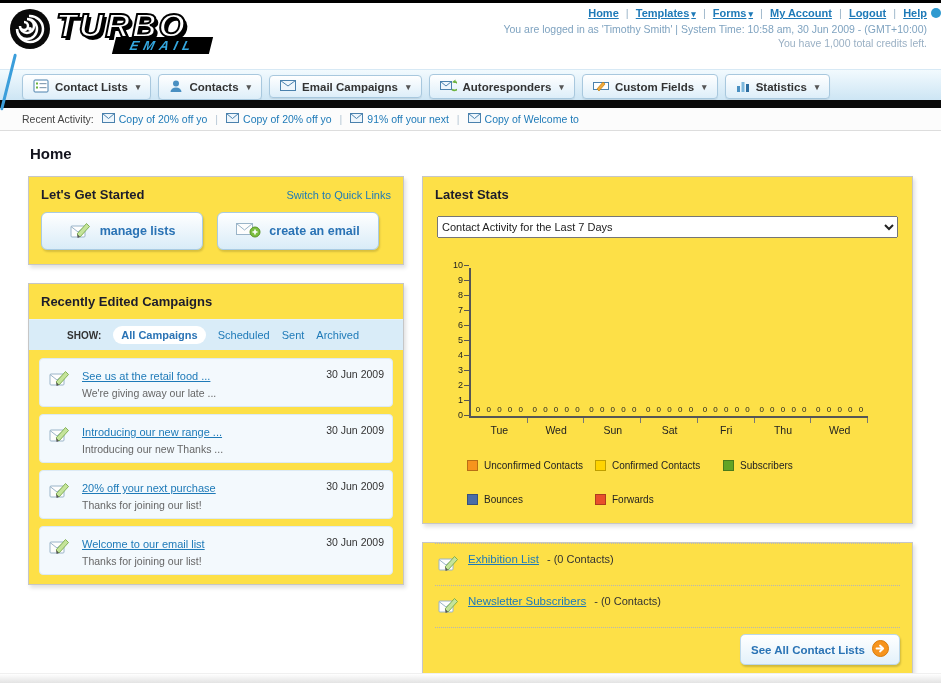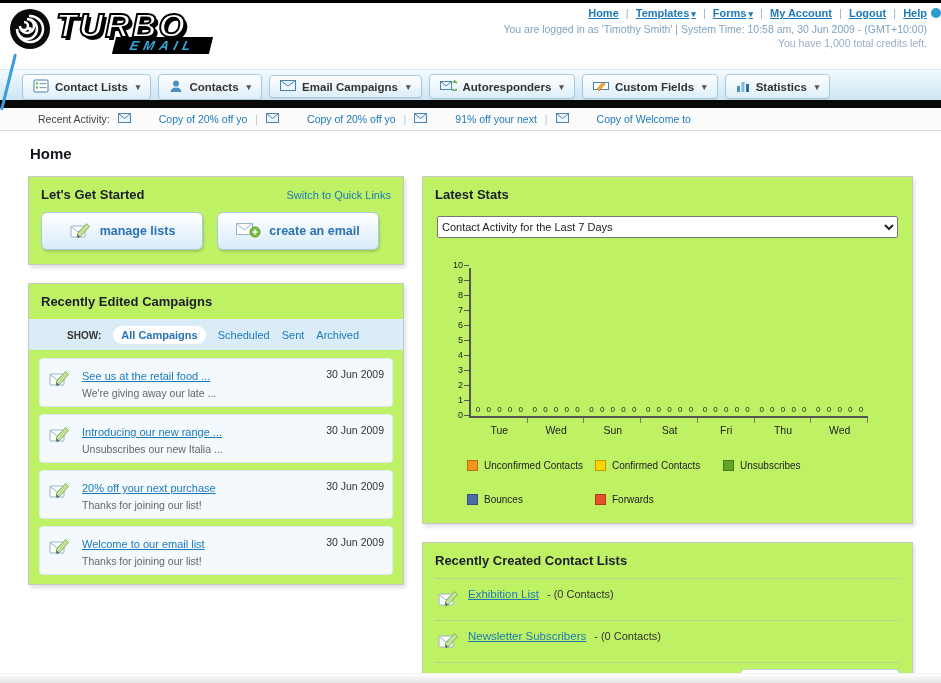--- a/index.html
+++ b/index.html
@@ -49,33 +49,33 @@
     box-shadow: 0 1px 1px rgba(0,0,0,.08);
   }
   .tab .darr { color: #555; }
   .blackbar { height: 8px; background: #0a0a0a; }
 
   
   .activity-bar {
     height: 23px; display: flex; align-items: center; padding-left: 22px; gap: 8px;
     background: #fcfcfc; border-bottom: 1px solid #ddd; font-size: 10.5px;
   }
-  .activity-label { color: #444; margin-left: 16px; }
+  .activity-label { color: #444; }
   .activity-item { display: flex; align-items: center; gap: 4px; cursor: pointer; }
-  .activity-link { color: var(--link); cursor: pointer; margin-left: 24px; }
+  .activity-link { color: var(--link); cursor: pointer; }
   .activity-bar .sep { color: #b5c6d4; }
 
   
   .content { padding: 10px 28px 0 28px; }
   .page-title { font-size: 15px; font-weight: bold; color: #14141e; margin: 4px 0 14px 2px; }
   .cols { display: flex; gap: 18px; align-items: flex-start; }
   .col-left { width: 376px; }
   .col-right { width: 491px; }
 
-  .panel { background: #bef264; border: 1px solid #c6c6c6; box-shadow: 2px 3px 4px rgba(0,0,0,.12); }
+  .panel { background: #fde047; border: 1px solid #c6c6c6; box-shadow: 2px 3px 4px rgba(0,0,0,.12); }
   .panel-header { display: flex; justify-content: space-between; align-items: center; padding: 10px 12px; }
   .panel-title { font-size: 13px; font-weight: bold; color: #1c1c2b; }
   .panel-link { font-size: 11px; color: var(--link); cursor: pointer; }
 
   
   .gs-buttons { display: flex; gap: 14px; padding: 0 24px 14px 12px; }
   .gs-btn {
     flex: 1; height: 38px; display: flex; align-items: center; justify-content: center; gap: 8px;
     background: linear-gradient(#ffffff, #d9ecf8); border: 1px solid #a9cbe2; border-radius: 6px;
     color: #2a73b5; font-weight: bold; font-size: 12.5px; cursor: pointer;
@@ -328,21 +328,21 @@
             </div>
             <div class="camp-row">
               <span class="rowicon"><svg width="23" height="19" viewBox="0 0 23 19">
                     <rect x="2" y="6" width="14" height="11" rx="1" fill="#fdfdfd" stroke="#9ab4c8"></rect>
                     <path d="M2 6.5 L9 12 L16 6.5" fill="none" stroke="#9ab4c8"></path>
                     <path d="M8 14 L17.5 3.5 L20.5 6.5 L11 17 Z" fill="#c5e49a" stroke="#6da33c" stroke-width="0.8"></path>
                     <path d="M8 14 L8.6 18 L11 17 Z" fill="#555"></path>
                   </svg></span>
               <span class="camp-texts">
                 <a class="camp-title">Introducing our new range ...</a>
-                <div class="camp-sub">Unsubscribes our new Italia ...</div>
+                <div class="camp-sub">Introducing our new Thanks ...</div>
               </span>
               <span class="camp-date">30 Jun 2009</span>
             </div>
             <div class="camp-row">
               <span class="rowicon"><svg width="23" height="19" viewBox="0 0 23 19">
                     <rect x="2" y="6" width="14" height="11" rx="1" fill="#fdfdfd" stroke="#9ab4c8"></rect>
                     <path d="M2 6.5 L9 12 L16 6.5" fill="none" stroke="#9ab4c8"></path>
                     <path d="M8 14 L17.5 3.5 L20.5 6.5 L11 17 Z" fill="#c5e49a" stroke="#6da33c" stroke-width="0.8"></path>
                     <path d="M8 14 L8.6 18 L11 17 Z" fill="#555"></path>
                   </svg></span>
@@ -437,38 +437,35 @@
                 <div class="legend-item">
                   <span class="swatch" style="background: rgb(247, 148, 29);"></span>
                   <span>Unconfirmed Contacts</span>
                 </div>
                 <div class="legend-item">
                   <span class="swatch" style="background: rgb(255, 212, 0);"></span>
                   <span>Confirmed Contacts</span>
                 </div>
                 <div class="legend-item">
                   <span class="swatch" style="background: rgb(98, 164, 37);"></span>
-                  <span>Unsubscribes</span>
+                  <span>Subscribers</span>
                 </div>
                 <div class="legend-item">
                   <span class="swatch" style="background: rgb(74, 109, 167);"></span>
                   <span>Bounces</span>
                 </div>
                 <div class="legend-item">
                   <span class="swatch" style="background: rgb(232, 80, 42);"></span>
                   <span>Forwards</span>
                 </div>
               </div>
           </div>
         </div>
 
         <div class="panel lists-panel">
-          <div class="panel-header">
-            <span class="panel-title">Recently Created Contact Lists</span>
-          </div>
           <div class="list-rows">
             <div class="list-row">
               <span><svg width="23" height="19" viewBox="0 0 23 19">
                     <rect x="2" y="6" width="14" height="11" rx="1" fill="#fdfdfd" stroke="#9ab4c8"></rect>
                     <path d="M2 6.5 L9 12 L16 6.5" fill="none" stroke="#9ab4c8"></path>
                     <path d="M8 14 L17.5 3.5 L20.5 6.5 L11 17 Z" fill="#c5e49a" stroke="#6da33c" stroke-width="0.8"></path>
                     <path d="M8 14 L8.6 18 L11 17 Z" fill="#555"></path>
                   </svg></span>
               <a class="list-link">Exhibition List</a>
               <span class="list-detail">- (0 Contacts)</span>

